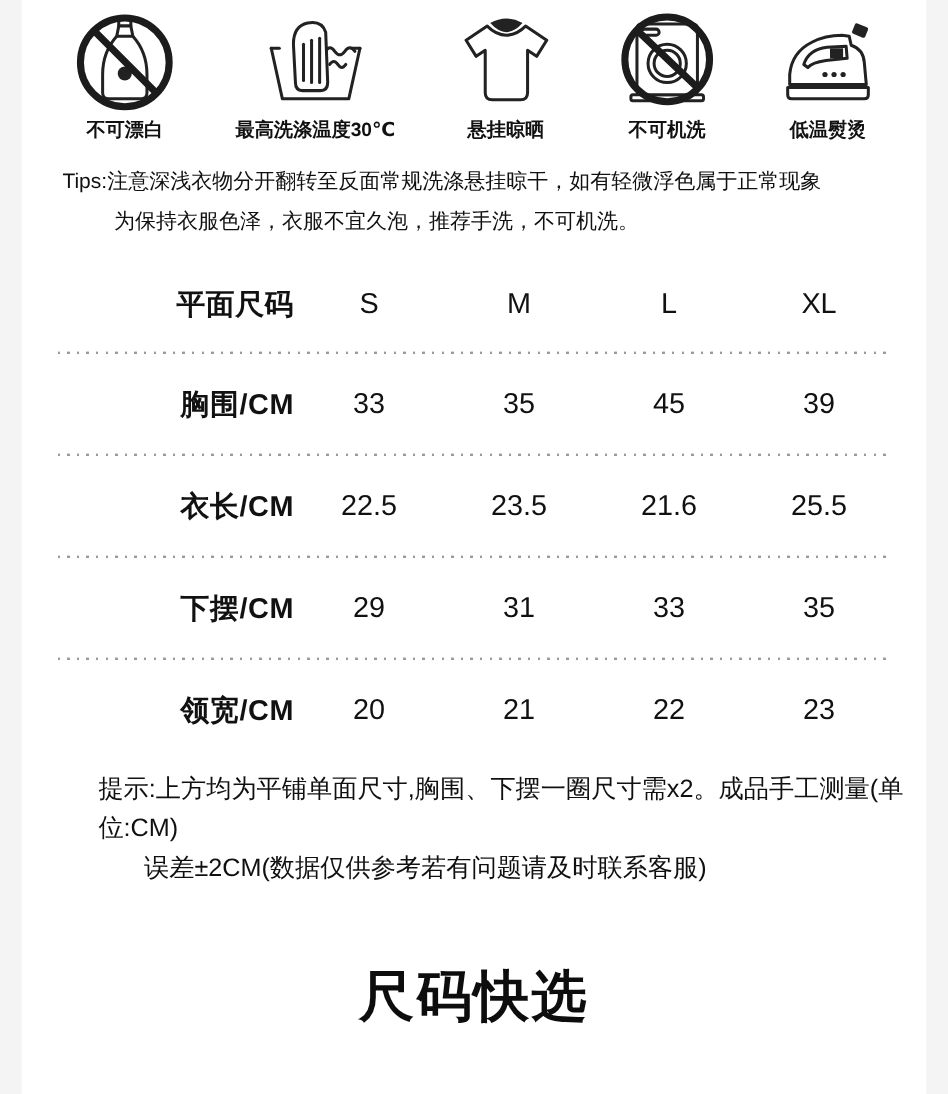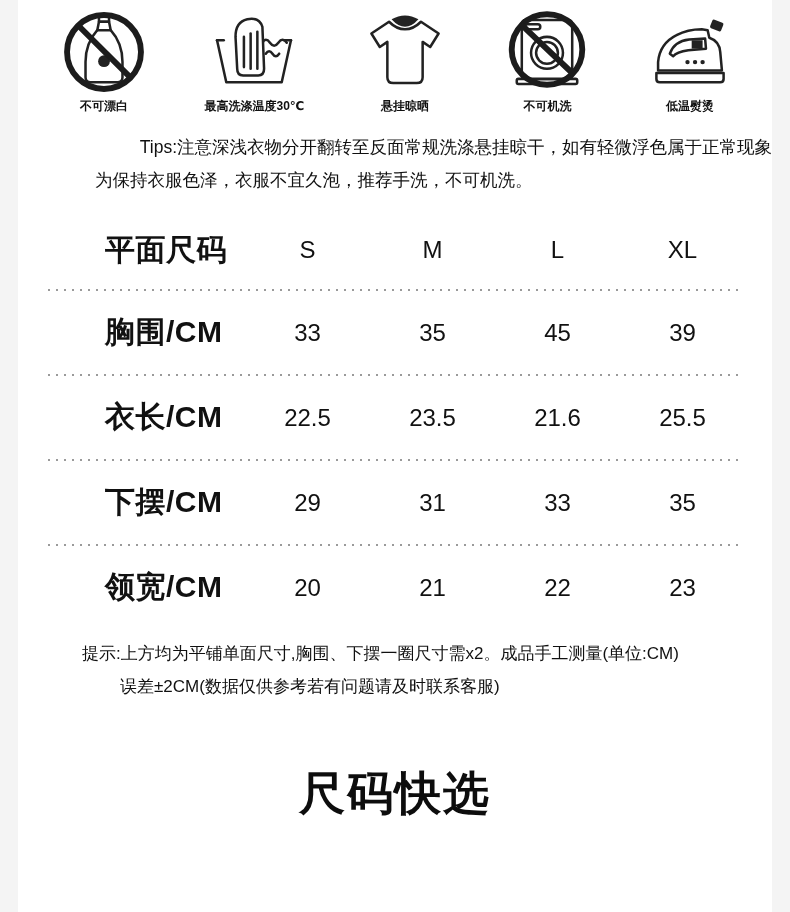--- a/index.html
+++ b/index.html
@@ -26,52 +26,52 @@
   }
   .care-item {
     display: flex;
     flex-direction: column;
     align-items: center;
   }
   .care-icon { width: 84px; height: 88px; display: block; }
   .care-icon svg { width: 100%; height: 100%; display: block; }
   .care-label {
     margin-top: 2px;
-    font-size: 12px;
+    font-size: 16px;
     font-weight: 600;
     color: #111;
     white-space: nowrap;
   }
 
   
   .tips { margin-top: 16px; font-size: 17.5px; line-height: 33px; color: #101010; }
-  .tips .l1 { padding-left: 34px; text-align: right; }
+  .tips .l1 { padding-left: 34px; }
   .tips .l2 { padding-left: 77px; font-family: Liberation Serif, serif; }
 
   
   .size-table { margin-top: 14px; }
   .t-row {
     display: grid;
     grid-template-columns: 140px 1fr 1fr 1fr 1fr;
     align-items: center;
     padding: 0 27px 0 87px;
     height: 83px;
   }
   .t-row.t-header { height: 78px; }
-  .t-label { font-size: 30px; font-weight: 700; text-align: left; letter-spacing: 0.5px; }
+  .t-label { font-size: 24px; font-weight: 700; text-align: right; letter-spacing: 0.5px; }
   .t-val { font-size: 24px; font-weight: 400; text-align: center; }
   .t-header .t-val { font-weight: 500; }
   .dotted {
     height: 2px;
     margin: 0 30px;
     background-image: repeating-linear-gradient(to right, #9a9a9a 0 2px, transparent 2px 8px);
   }
 
   
-  .note { margin-top: 8px; font-size: 17px; line-height: 33px; color: #101010; }
+  .note { margin-top: 8px; font-size: 21px; line-height: 33px; color: #101010; }
   .note .l1 { padding-left: 64px; }
   .note .l2 { padding-left: 102px; }
 
   
   .section-heading {
     margin-top: 60px;
     text-align: center;
     font-size: 46px;
     font-weight: 700;
     letter-spacing: 2px;

